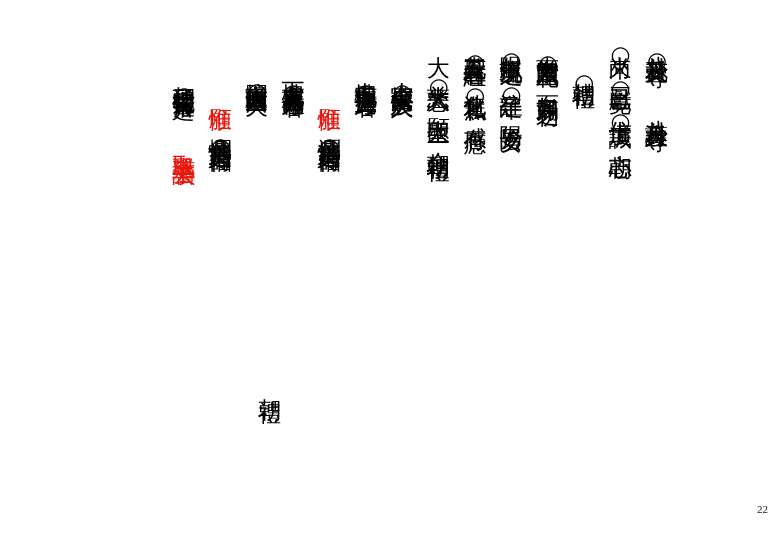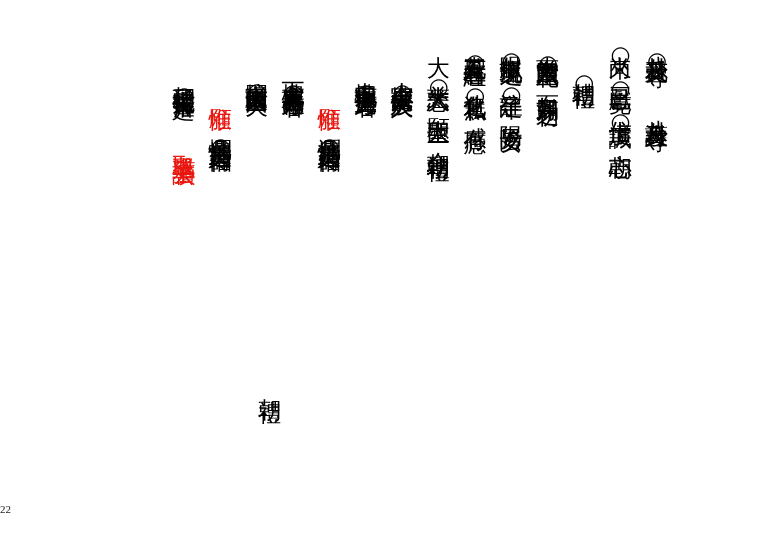--- a/index.html
+++ b/index.html
@@ -53,21 +53,21 @@
     padding-top: 52px;
   }
   .col.indent4 {
     padding-top: 30px;
   }
   #page-number {
     position: absolute;
     bottom: 28px;
     left: 0;
     width: 100%;
-    text-align: left;
+    text-align: right;
     font-size: 11px;
     font-family: "Liberation Serif", serif;
     color: #222222;
   }
 </style>
 </head>
 <body>
 
 <div id="page">
 

